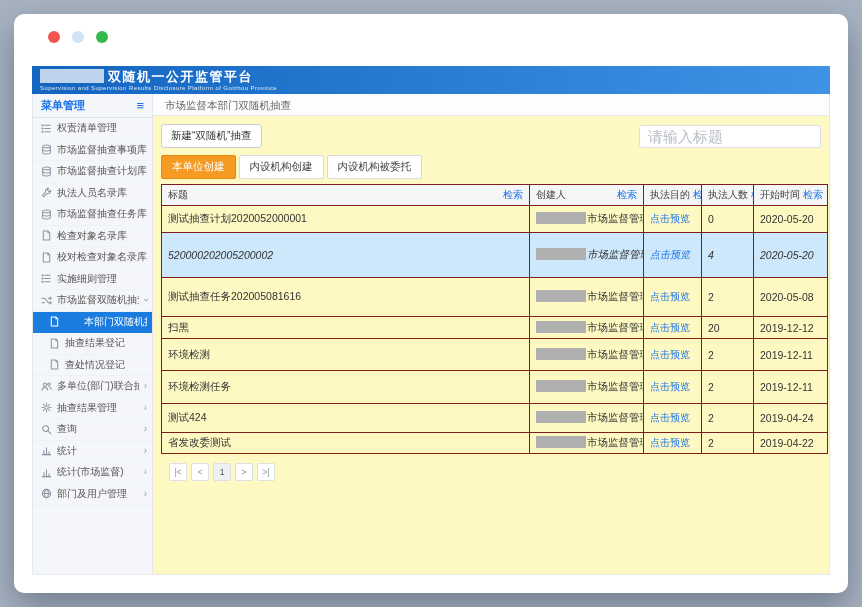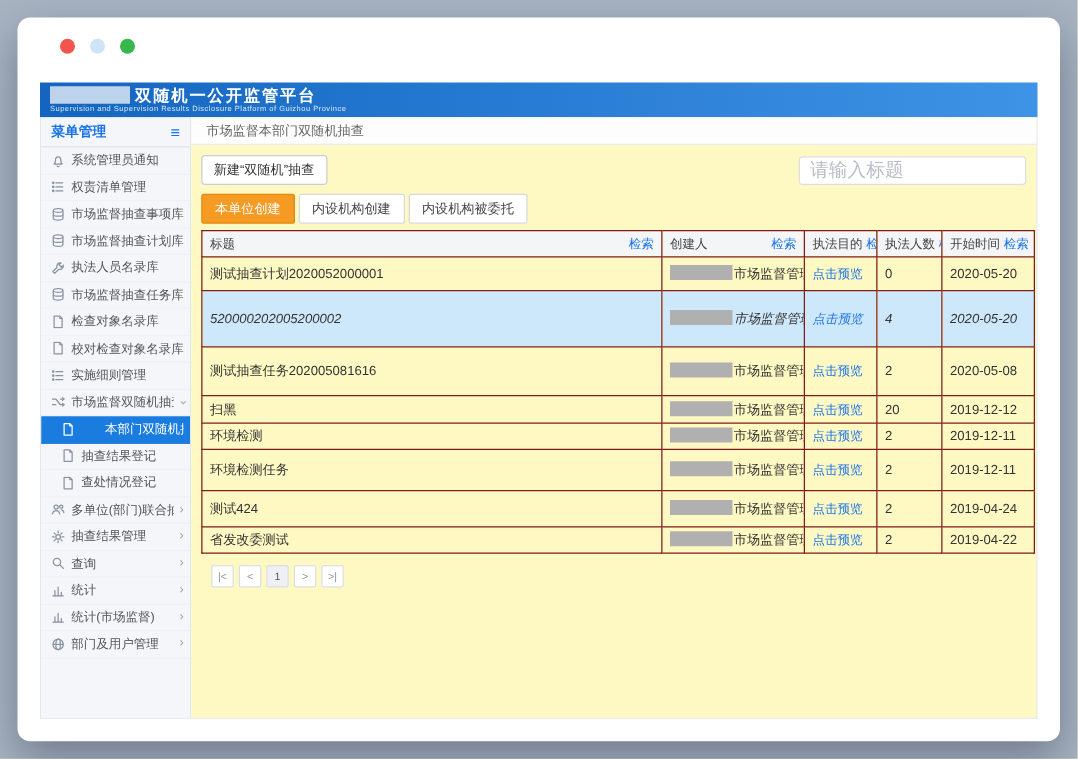--- a/index.html
+++ b/index.html
@@ -66,21 +66,21 @@
           font-weight:normal; overflow:hidden; white-space:nowrap; vertical-align:middle; }
   th { background:#f4f5f7; font-size:10px; color:#444; }
   .th-flex { display:flex; justify-content:space-between; align-items:center; gap:3px; }
   a.link { color:#1a73e8; text-decoration:none; font-size:10px; cursor:pointer; }
   .redact { display:inline-block; width:50px; height:12px; background:#b0b0b0; vertical-align:-2px; margin-right:1px; }
   tr.hl td { background:#cde7fb; }
   tbody tr:nth-child(1) td { height:27px; }
   tbody tr:nth-child(2) td { height:45px;font-style:italic; }
   tbody tr:nth-child(3) td { height:39px; }
   tbody tr:nth-child(4) td { height:22px; }
-  tbody tr:nth-child(5) td { height:21px; }
+  tbody tr:nth-child(5) td { height:32px; }
   tbody tr:nth-child(6) td { height:33px; }
   tbody tr:nth-child(7) td { height:29px; }
   tbody tr:nth-child(8) td { height:21px; }
 
   .pager { display:flex; gap:4px; padding:9px 8px; }
   .pg { min-width:18px; height:18px; padding:0 3px; border:1px solid #dcdfe4; background:#fff;
         color:#8a9099; font-size:8.5px; display:flex; align-items:center; justify-content:center;
         border-radius:2px; cursor:pointer; }
   .pg.cur { background:#eef0f3; color:#555; }
 
@@ -169,26 +169,20 @@
     </div>
 
     <div class="app-body">
 
       <div class="sidebar">
         <div class="sb-head">
           <span>菜单管理</span>
           <span class="sb-burger">≡</span>
         </div>
 
-        <div class="menu-item">
-          <svg class="ic">
-              <use href="#i-bell"></use>
-            </svg>
-          <span class="lbl">系统管理员通知</span>
-        </div>
         <div class="menu-item">
           <svg class="ic">
               <use href="#i-list"></use>
             </svg>
           <span class="lbl">权责清单管理</span>
         </div>
         <div class="menu-item">
           <svg class="ic">
               <use href="#i-db"></use>
             </svg>

